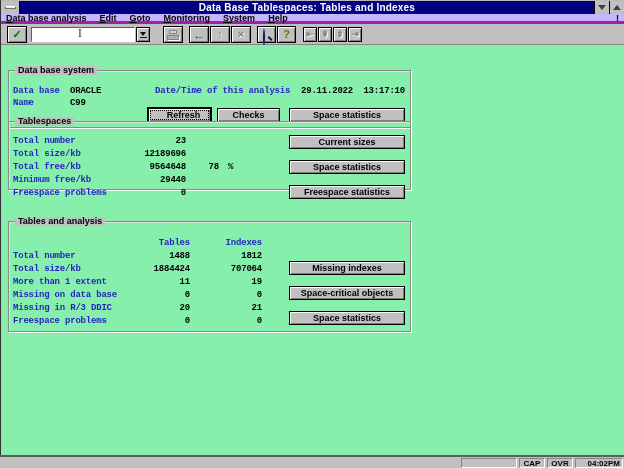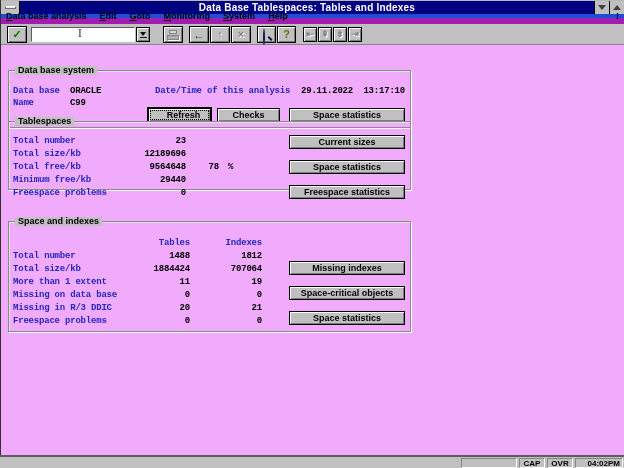--- a/index.html
+++ b/index.html
@@ -19,22 +19,22 @@
   .title-text { flex:1; color:#fff; font-size:10px; font-weight:bold; text-align:center;
                 line-height:13px; letter-spacing:0.2px; white-space:nowrap; overflow:hidden; }
   .winbtn { width:15px; background:#c0c0c0; border-left:1px solid #000;
             display:flex; align-items:center; justify-content:center; }
   .tri-down { width:0; height:0; border-left:4px solid transparent; border-right:4px solid transparent;
               border-top:5px solid #404040; }
   .tri-up   { width:0; height:0; border-left:4px solid transparent; border-right:4px solid transparent;
               border-bottom:5px solid #404040; }
 
   
-  .menubar { position:absolute; top:14px; left:1px; right:0; height:10px; background:#1d4ed8;
-             display:flex; align-items:center; border-bottom:6px solid #a21caf; }
+  .menubar { position:absolute; top:14px; left:1px; right:0; height:10px; background:#c4b5fd;
+             display:flex; align-items:center; border-bottom:3px solid #a21caf; }
   .menu-items { flex:1; display:flex; align-items:center; padding-left:5px; }
   .menu-item { font-size:9px; font-weight:bold; color:#000; margin-right:13px; cursor:default; white-space:nowrap; }
   .menu-item .ul { text-decoration:underline; }
   .menu-overflow { font-size:9px; font-weight:bold; color:#000; padding-right:5px; }
 
   
   .toolbar { position:absolute; top:24px; left:1px; right:0; height:21px; background:#c0c0c0;
              border-bottom:1px solid #868686; }
   .tbtn { position:absolute; top:2px; height:17px; width:20px; background:#c0c0c0;
           border:1px solid #000;
@@ -61,21 +61,21 @@
   .printer-icon .pr-top  { position:absolute; top:0; left:2px; width:8px; height:4px;
                            border:1px solid #828282; background:#d6d6d6; }
   .printer-icon .pr-base { position:absolute; bottom:0; left:0; width:12px; height:5px;
                            border:1px solid #828282; background:#aeaeae; box-shadow:1px 1px 0 #fff; }
   .mag-icon { position:relative; width:9px; height:9px; margin:-2px -1px 0 0; }
   .mag-icon .lens { width:8px; height:8px; border:1px solid #14144a; border-radius:50%; background:#f4f4f4; }
   .mag-icon .handle { position:absolute; left:6px; top:7px; width:5px; height:2px; background:#14144a;
                       transform:rotate(45deg); transform-origin:0 0; }
 
   
-  .content { position:absolute; top:45px; left:1px; width:623px; height:410px; background:#f0abfc; }
+  .content { position:absolute; top:45px; left:1px; width:623px; height:410px; background:#86efac; }
 
   .group { position:absolute; left:7px; width:403px; border:1px solid #8a8a8a;
            box-shadow:1px 1px 0 #ffffff, inset 1px 1px 0 #dfdfdf; }
   .group-title { position:absolute; top:-5px; left:6px; background:#c0c0c0; padding:0 3px;
                  font-size:9px; font-weight:bold; color:#000; line-height:9px; white-space:nowrap; }
 
   .line { position:absolute; left:4px; right:2px; display:flex;
           font-family:Liberation Mono, monospace; font-size:9px; font-weight:bold;
           letter-spacing:-0.2px; white-space:pre; }
   .lbl { color:var(--label-blue,#2626bf); }
@@ -233,21 +233,21 @@
       <div class="line" style="top:66px;">
         <span class="lbl w-label">Freespace problems</span>
         <span class="num w-tsval">0</span>
       </div>
       <button class="gbtn wide" style="top:13px;">Current sizes</button>
       <button class="gbtn wide" style="top:38px;">Space statistics</button>
       <button class="gbtn wide" style="top:63px;">Freespace statistics</button>
     </div>
 
     <div class="group" style="top:176px; height:111px;">
-      <span class="group-title">Space and indexes</span>
+      <span class="group-title">Tables and analysis</span>
       <div class="line" style="top:16px;">
         <span class="w-label"></span>
         <span class="hdr w-col1">Tables</span>
         <span class="hdr w-col2">Indexes</span>
       </div>
       <div class="line" style="top:29px;">
         <span class="lbl w-label">Total number</span>
         <span class="num w-col1">1488</span>
         <span class="num w-col2">1812</span>
       </div>

